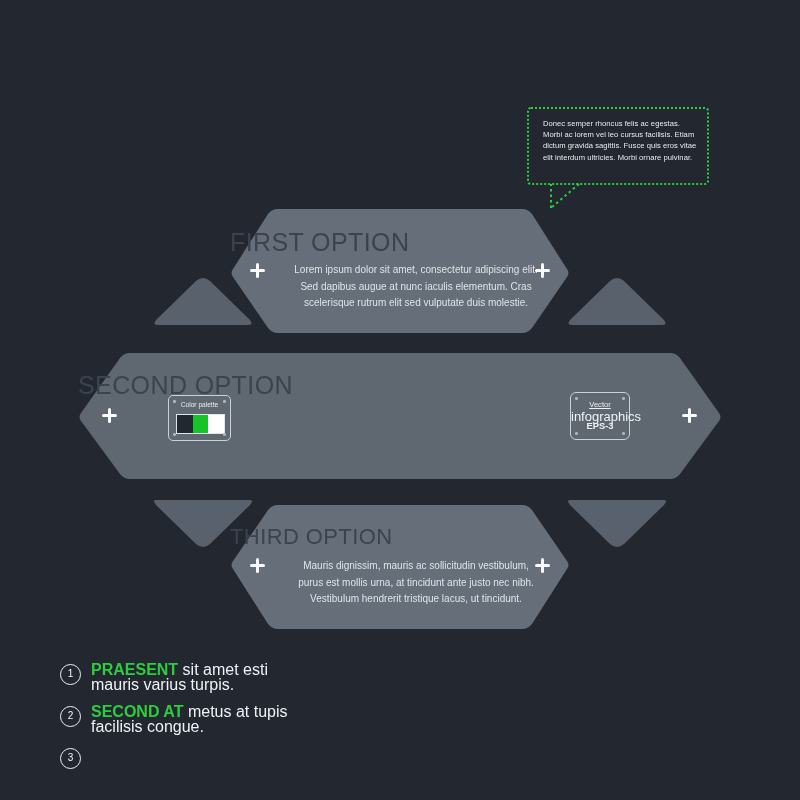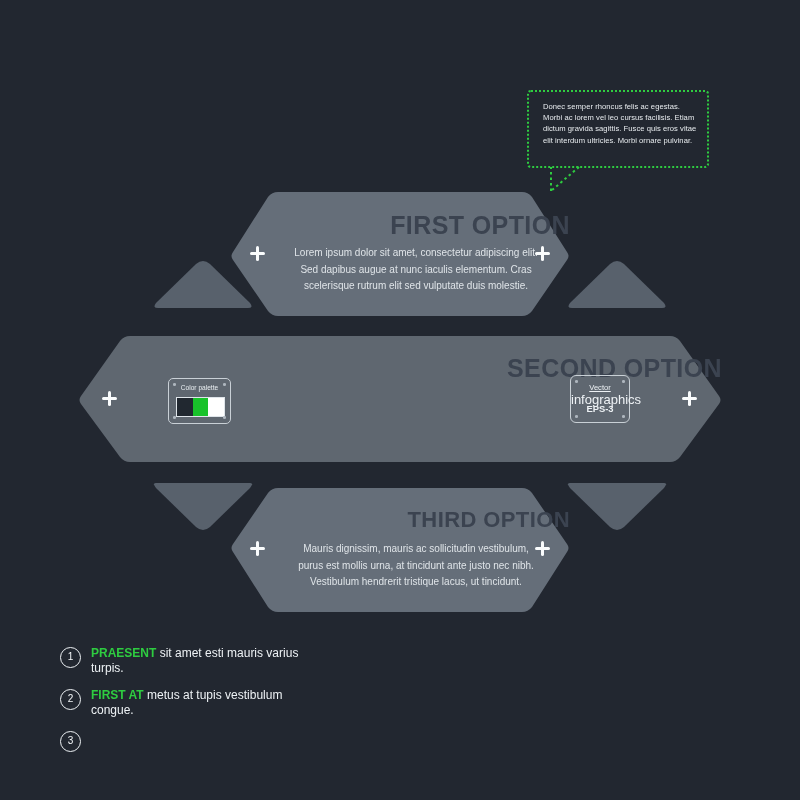--- a/index.html
+++ b/index.html
@@ -9,21 +9,21 @@
   body {
     width: 800px;
     height: 800px;
     background: #222730;
     font-family: "Liberation Sans", sans-serif;
     overflow: hidden;
     position: relative;
   }
   #stage {
     position: absolute;
-    left: 0; top: 0;
+    left: 0; top: 17px;
     width: 800px;
     height: 653px;
   }
   .abs { position: absolute; }
 
   
   .bubble {
     left: 527px; top: 90px;
     width: 182px; height: 78px;
     border: 2px dotted #2ecc40;
@@ -43,23 +43,23 @@
   .bubble-tail {
     left: 548px; top: 166px;
     width: 34px; height: 28px;
   }
 
   
   .hexrow { }
   .hex-title {
     position: absolute;
     width: 100%;
-    text-align: right;
+    text-align: left;
     color: #3b4350;
-    font-weight: bold;
+    font-weight: normal;
     letter-spacing: 0.4px;
     white-space: nowrap;
   }
   .hex-body {
     position: absolute;
     color: #dfe4e8;
     text-align: center;
     font-size: 10px;
     line-height: 16.5px;
     margin-left: 16px;
@@ -158,21 +158,21 @@
     border: 1.3px solid #eef2f5;
     border-radius: 50%;
     color: #f3f6f8;
     font-size: 10px;
     line-height: 18px;
     text-align: center;
   }
   .legend-text {
     margin-left: 31px;
     color: #eef2f5;
-    font-size: 12px;
+    font-size: 16px;
     line-height: 14.5px;
     padding-top: 1px;
   }
   .legend-key {
     color: #2ecc40;
     font-weight: bold;
   }
 </style>
 </head>
 <body>
@@ -253,21 +253,21 @@
 
   <div class="abs legend">
 
     <div class="legend-item">
       <div class="legend-num">1</div>
       <div class="legend-text"><span class="legend-key">PRAESENT</span><span> sit amet esti mauris varius turpis.</span></div>
     </div>
 
     <div class="legend-item">
       <div class="legend-num">2</div>
-      <div class="legend-text"><span class="legend-key">FIRST AT</span><span> metus at tupis vestibulum congue.</span></div>
+      <div class="legend-text"><span class="legend-key">SECOND AT</span><span> metus at tupis facilisis congue.</span></div>
     </div>
 
     <div class="legend-item">
       <div class="legend-num">3</div>
     </div>
 
   </div>
 
 </div>
 

